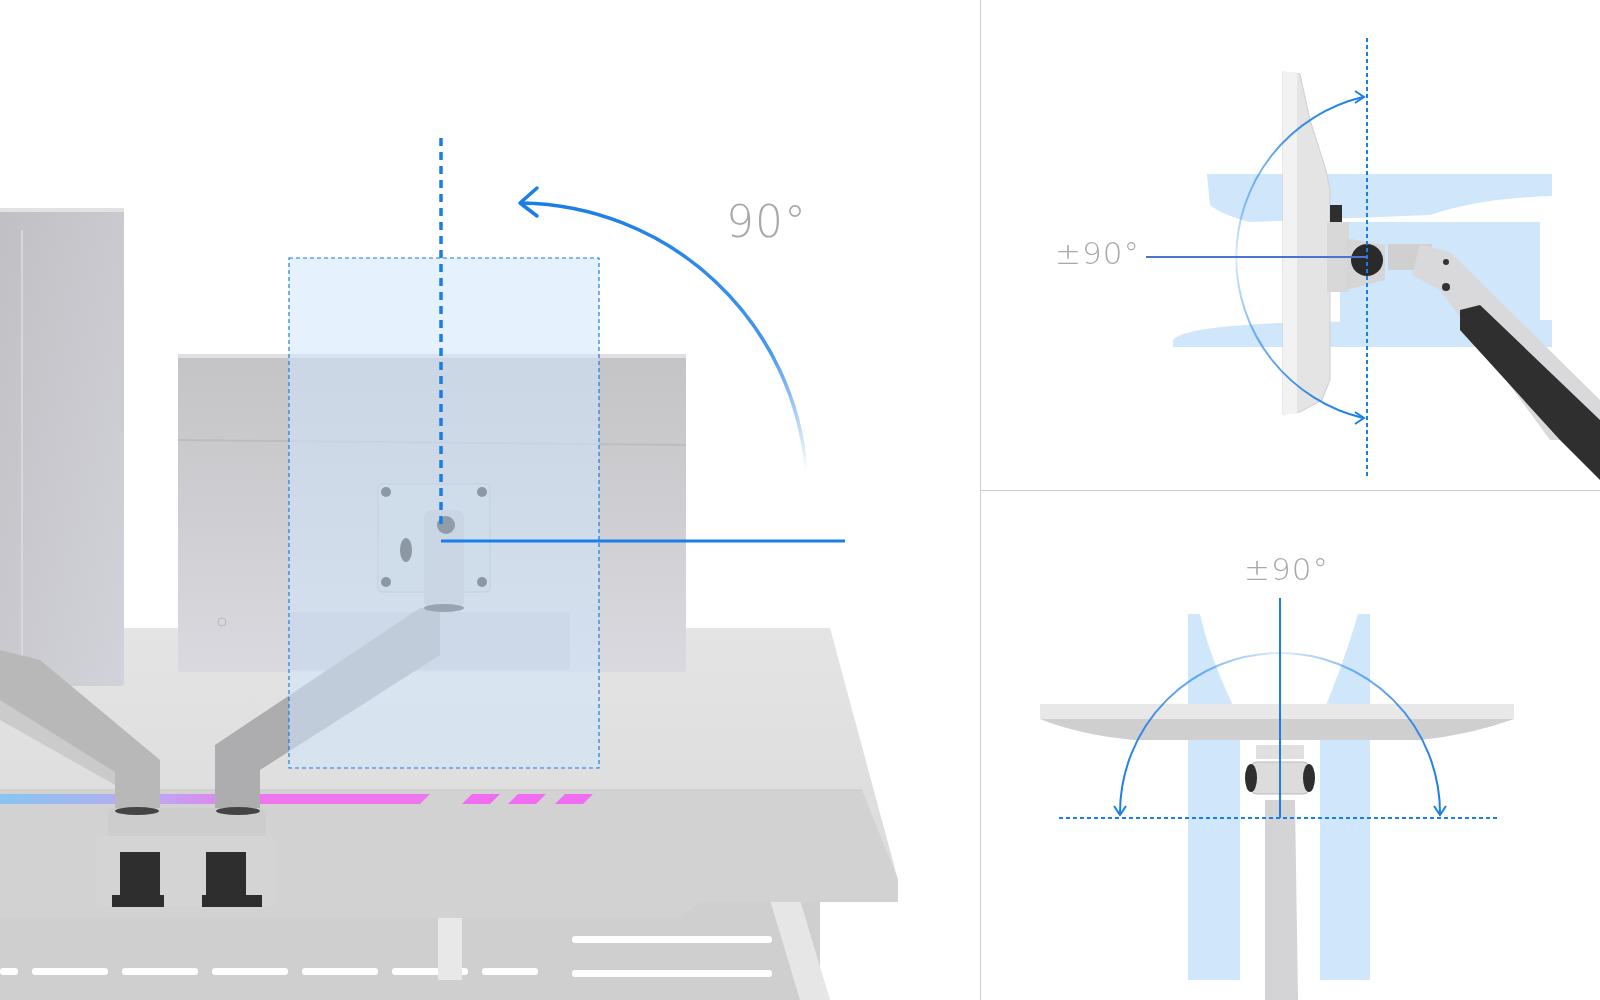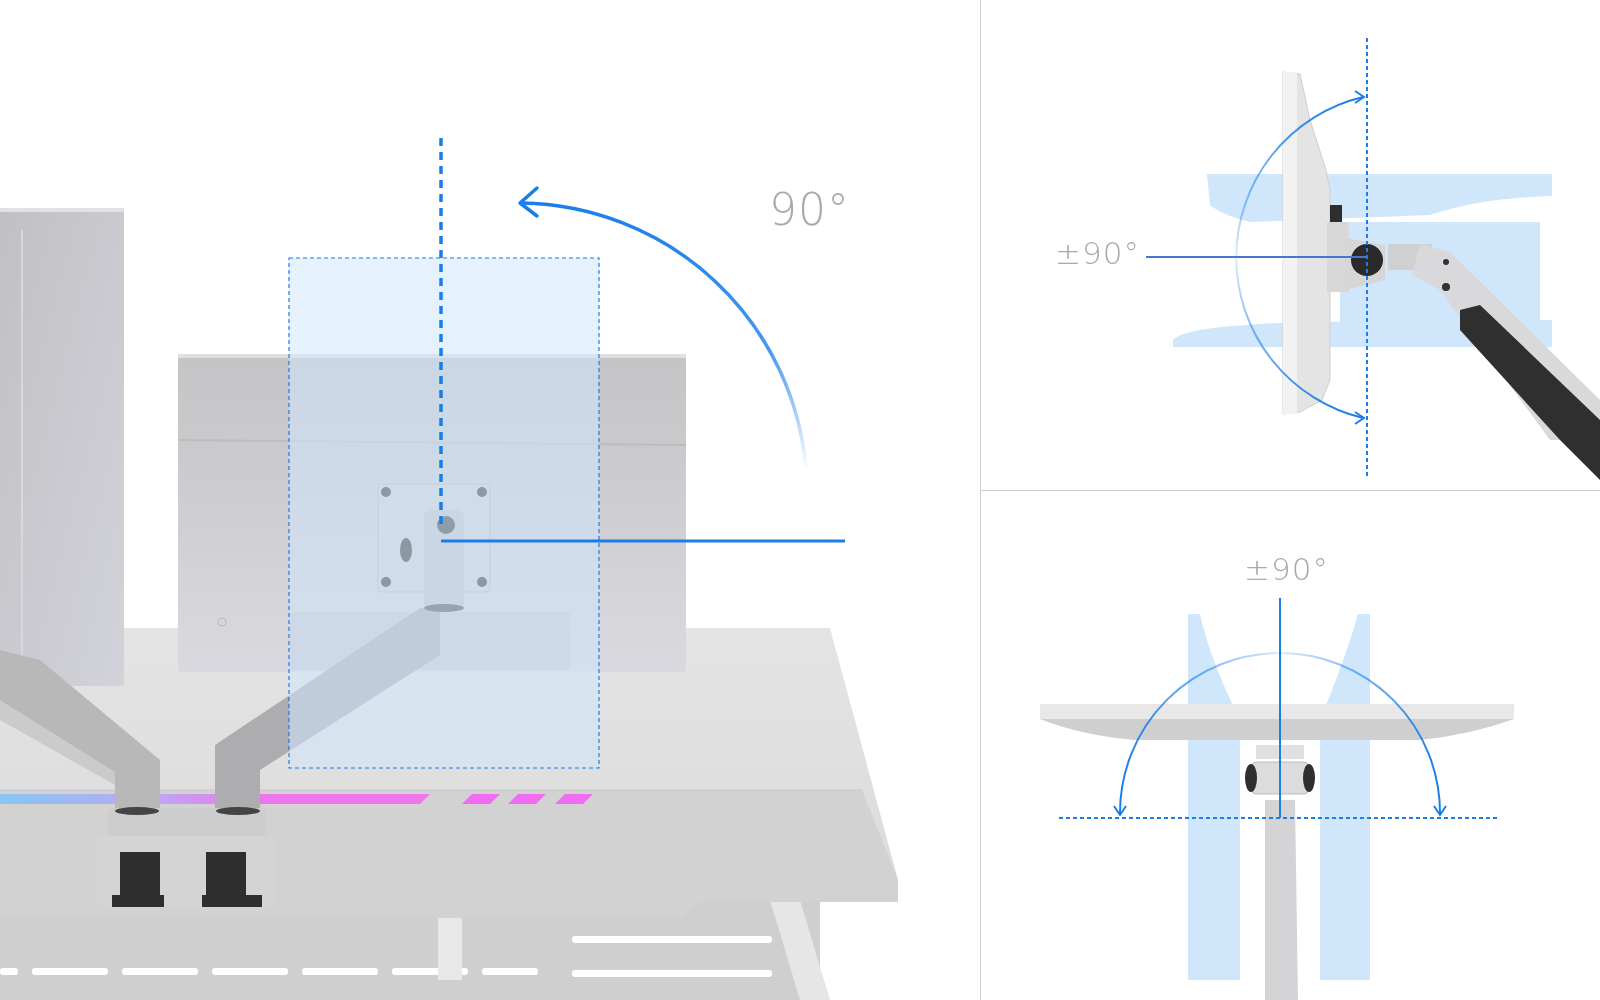--- a/index.html
+++ b/index.html
@@ -6,21 +6,21 @@
   body { width:1600px; height:1000px; position:relative; overflow:hidden;
          font-family:"DejaVu Sans", sans-serif; }
   .panel { position:absolute; overflow:hidden; background:#ffffff; }
   #main-panel { left:0; top:0; width:980px; height:1000px; }
   #tilt-panel { left:981px; top:0; width:619px; height:490px; }
   #swivel-panel { left:981px; top:491px; width:619px; height:509px; }
   .divider-v { position:absolute; left:980px; top:0; width:1px; height:1000px; background:#cfcfcf; }
   .divider-h { position:absolute; left:980px; top:490px; width:620px; height:1px; background:#cfcfcf; }
   .angle-label { position:absolute; color:#a9a9a9; font-family:"DejaVu Sans", sans-serif;
                  font-weight:300; letter-spacing:1px; white-space:nowrap; }
-  #rotation-label { left:726px; top:184px; font-size:44px;margin-left:43px; }
+  #rotation-label { left:726px; top:196px; font-size:44px; }
   #tilt-label { left:1055px; top:235px; font-size:31px; }
   #swivel-label { left:1244px; top:551px; font-size:31px; }
   svg { position:absolute; left:0; top:0; }
 </style>
 </head>
 <body>
 
 <div class="panel" id="main-panel">
   <svg width="980" height="1000" viewBox="0 0 980 1000">
     <defs>

